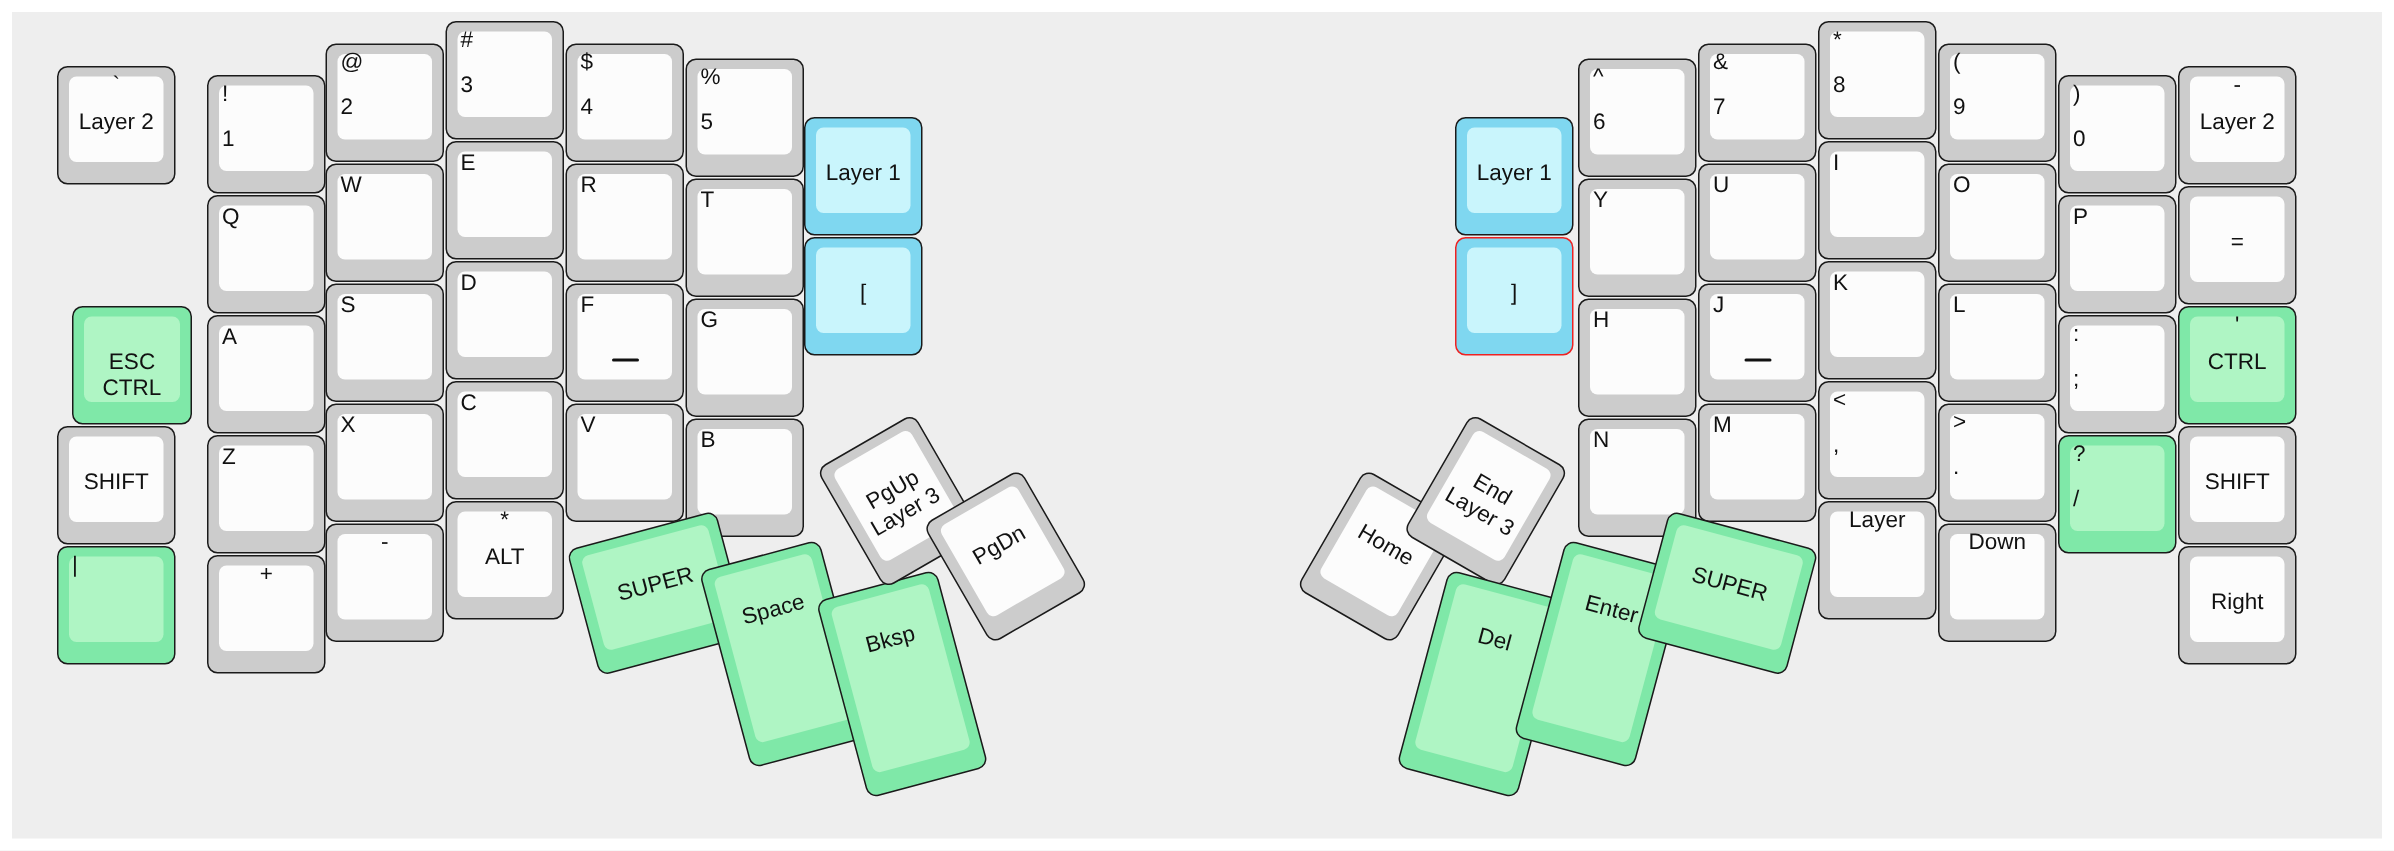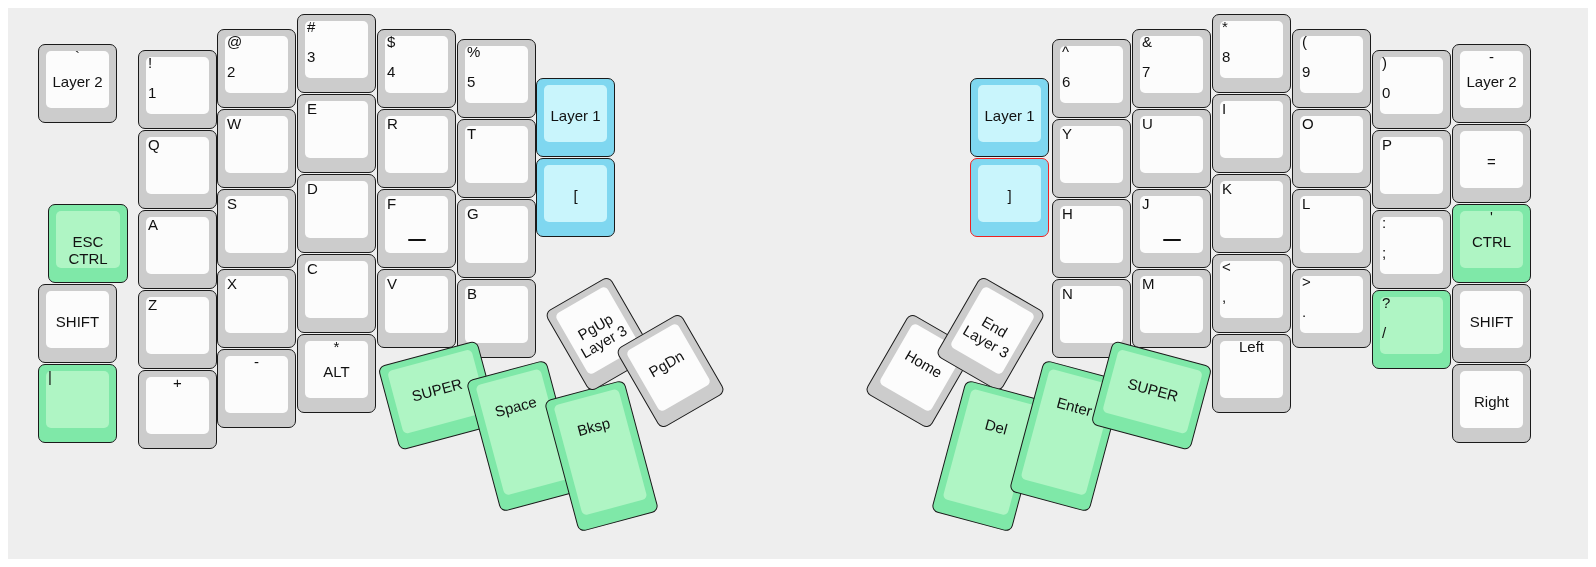--- a/index.html
+++ b/index.html
@@ -286,39 +286,43 @@
       <div class="face"></div>
       <div class="legend">K</div>
     </div>
     <div class="key" style="left: 1204px; top: 246px; width: 79px; height: 79px;">
       <div class="face"></div>
       <div class="two">&lt;</div>
       <div class="two2">,</div>
     </div>
     <div class="key" style="left: 1204px; top: 326px; width: 79px; height: 79px;">
       <div class="face"></div>
-      <div class="sub">Left</div>
+      <div class="sub">Layer</div>
     </div>
     <div class="key" style="left: 1284px; top: 21px; width: 79px; height: 79px;">
       <div class="face"></div>
       <div class="two">(</div>
       <div class="two2">9</div>
     </div>
     <div class="key" style="left: 1284px; top: 101px; width: 79px; height: 79px;">
       <div class="face"></div>
       <div class="legend">O</div>
     </div>
     <div class="key" style="left: 1284px; top: 181px; width: 79px; height: 79px;">
       <div class="face"></div>
       <div class="legend">L</div>
     </div>
     <div class="key" style="left: 1284px; top: 261px; width: 79px; height: 79px;">
       <div class="face"></div>
       <div class="two">&gt;</div>
       <div class="two2">.</div>
+    </div>
+    <div class="key" style="left: 1284px; top: 341px; width: 79px; height: 79px;">
+      <div class="face"></div>
+      <div class="sub">Down</div>
     </div>
     <div class="key" style="left: 1364px; top: 42px; width: 79px; height: 79px;">
       <div class="face"></div>
       <div class="two">)</div>
       <div class="two2">0</div>
     </div>
     <div class="key" style="left: 1364px; top: 122px; width: 79px; height: 79px;">
       <div class="face"></div>
       <div class="legend">P</div>
     </div>

